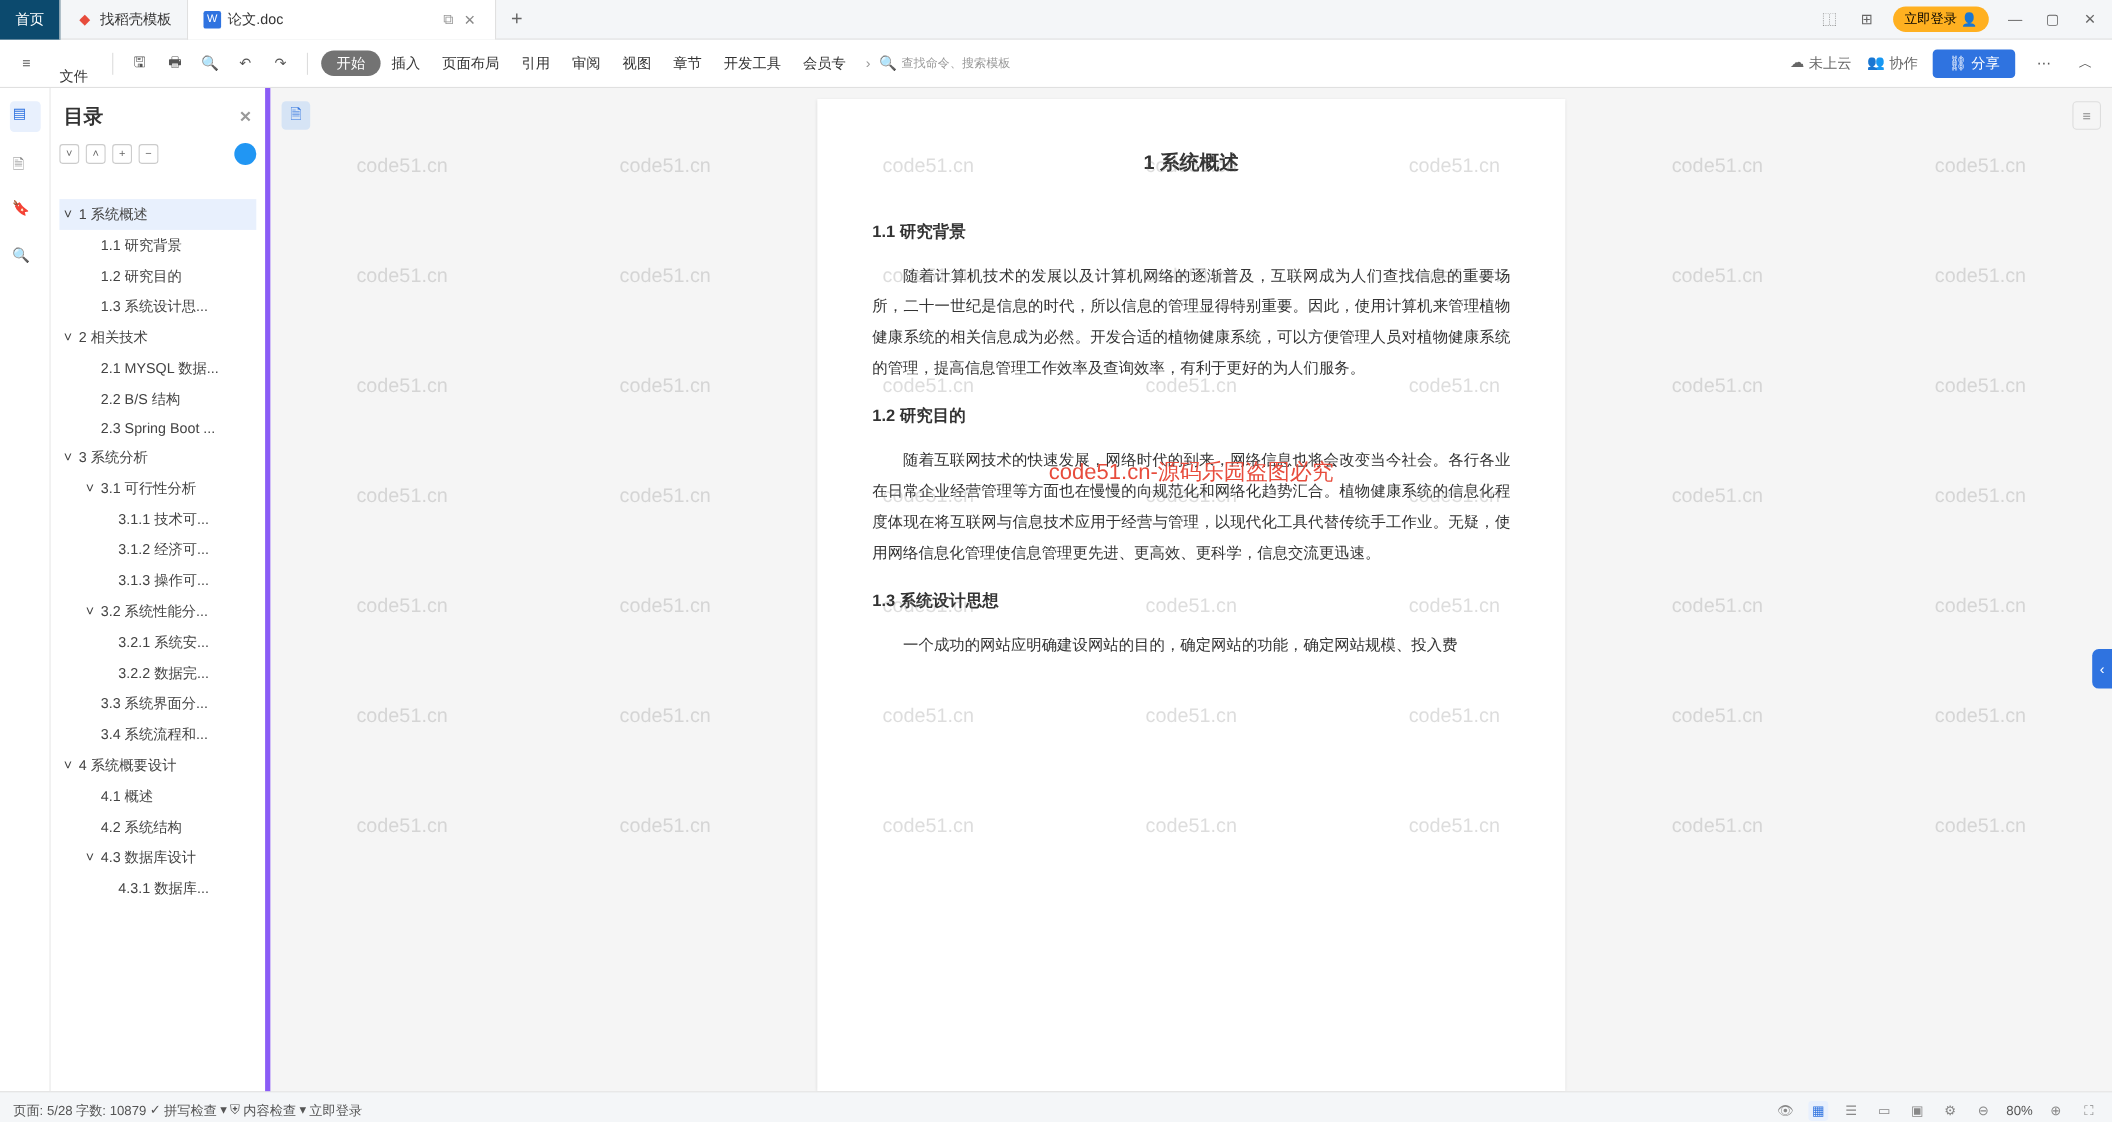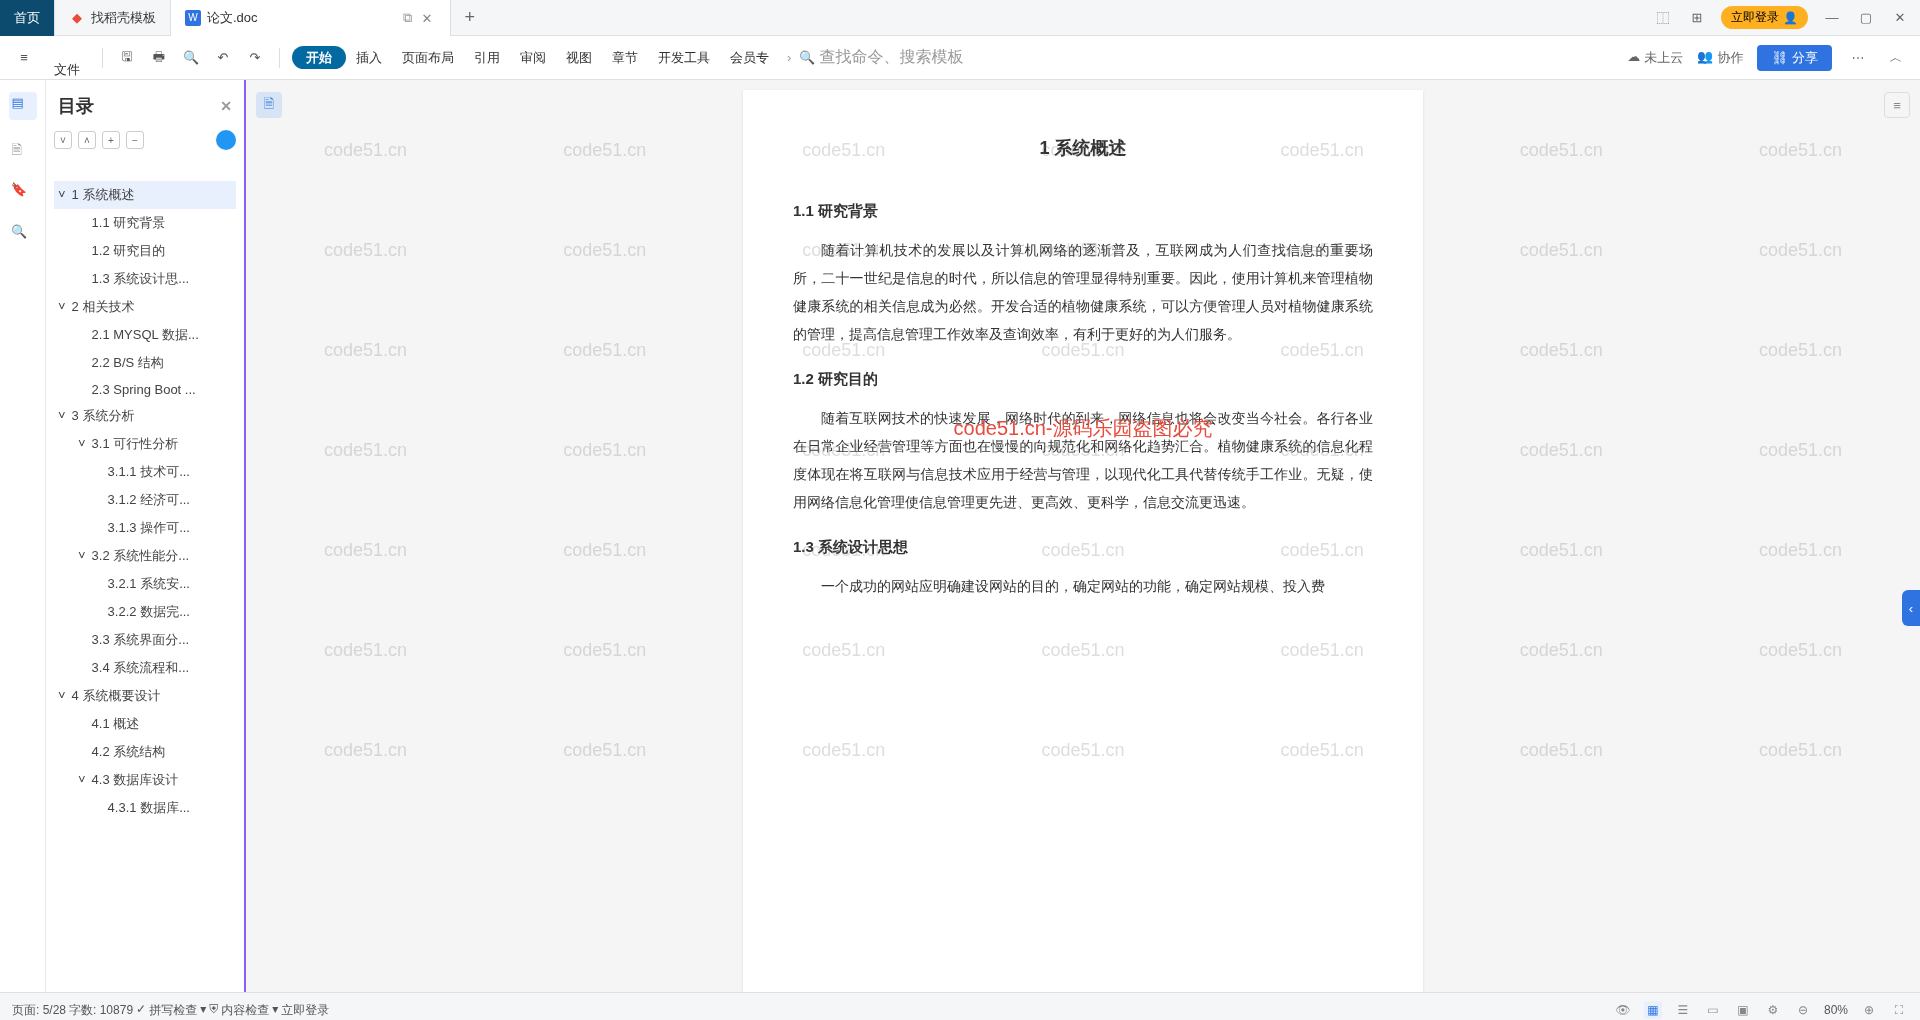--- a/index.html
+++ b/index.html
@@ -13,31 +13,31 @@
 .tab-close { width: 14px; height: 14px; color: #888; }
 .tab-add { padding: 0 14px; color: #666; font-size: 18px; }
 .titlebar-right { margin-left: auto; display: flex; align-items: center; gap: 14px; padding-right: 10px; }
 .login-btn { background: #ffb020; color: #000000; padding: 3px 10px; border-radius: 12px; display: flex; align-items: center; gap: 4px; font-size: 12px; }
 .win-btn { width: 20px; color: #666; cursor: pointer; text-align: center; }
 
 .toolbar { height: 44px; display: flex; align-items: center; padding: 0 12px; gap: 8px; border-bottom: 1px solid #e0e0e0; }
 .tool-icon { width: 24px; height: 24px; display: flex; align-items: center; justify-content: center; color: #555; cursor: pointer; }
 .divider { width: 1px; height: 20px; background: #ddd; margin: 0 4px; }
 .menu-item { padding: 4px 10px; cursor: pointer; color: #333; margin-top: 24px; }
-.menu-item.active { background: #0369a1; color: #fff; border-radius: 14px; padding: 4px 14px; font-weight: bold; }
+.menu-item.active { background: #737373; color: #fff; border-radius: 14px; padding: 4px 14px; }
 .toolbar-right { margin-left: auto; display: flex; align-items: center; gap: 14px; }
 .share-btn { background: #2f73e0; color: #fff; padding: 4px 14px; border-radius: 4px; display: flex; align-items: center; gap: 4px; }
 .search-box { color: #999; display: flex; align-items: center; gap: 4px; }
 
 .main { display: flex; height: calc(100vh - 36px - 44px - 28px); }
 .iconbar { width: 46px; border-right: 1px solid #e8e8e8; display: flex; flex-direction: column; align-items: center; padding-top: 12px; gap: 20px; }
 .iconbar-item { width: 22px; height: 22px; color: #888; cursor: pointer; }
 .iconbar-item.active { color: #2f73e0; background: #e8f0fd; border-radius: 4px; padding: 3px; width: 28px; height: 28px; }
 
-.sidebar { width: 200px; border-right: 2px solid #8b5cf6; padding: 10px 8px; overflow-y: auto; }
+.sidebar { width: 200px; border-right: 5px solid #8b5cf6; padding: 10px 8px; overflow-y: auto; }
 .sidebar-title { font-size: 18px; font-weight: bold; display: flex; align-items: center; justify-content: space-between; padding: 4px; }
 .sidebar-title .close-x { color: #999; font-size: 14px; }
 .sidebar-tools { display: flex; gap: 6px; padding: 8px 0; align-items: center; }
 .tool-box { width: 18px; height: 18px; border: 1px solid #ccc; border-radius: 3px; display: flex; align-items: center; justify-content: center; font-size: 10px; color: #666; cursor: pointer; }
 .sync-icon { margin-left: auto; width: 20px; height: 20px; background: #2196f3; border-radius: 50%; }
 
 .toc { margin-top: 23px; }
 .toc-item { padding: 5px 4px; cursor: pointer; white-space: nowrap; overflow: hidden; text-overflow: ellipsis; color: #444; font-size: 13px; }
 .toc-item.selected { background: #e8f0fd; }
 .toc-item.l1 { padding-left: 4px; }
@@ -100,21 +100,21 @@
   <span class="tool-icon">🖫</span>
   <span class="tool-icon">🖶</span>
   <span class="tool-icon">🔍</span>
   <span class="tool-icon">↶</span>
   <span class="tool-icon">↷</span>
   <span class="divider"></span>
   <span id="menus"><span class="menu-item active">开始</span><span class="menu-item">插入</span><span class="menu-item">页面布局</span><span class="menu-item">引用</span><span class="menu-item">审阅</span><span class="menu-item">视图</span><span class="menu-item">章节</span><span class="menu-item">开发工具</span><span class="menu-item">会员专</span></span>
   <span style="color:#999">›</span>
   <div class="search-box">
     <span>🔍</span>
-    <span style="font-size:16px">查找命令、搜索模板</span>
+    <span style="font-size:11px">查找命令、搜索模板</span>
   </div>
   <div class="toolbar-right">
     <span style="display:flex;gap:4px;color:#666">
         <span>☁</span>
         <span>未上云</span>
       </span>
     <span style="display:flex;gap:4px;color:#666">
         <span>👥</span>
         <span>协作</span>
       </span>

